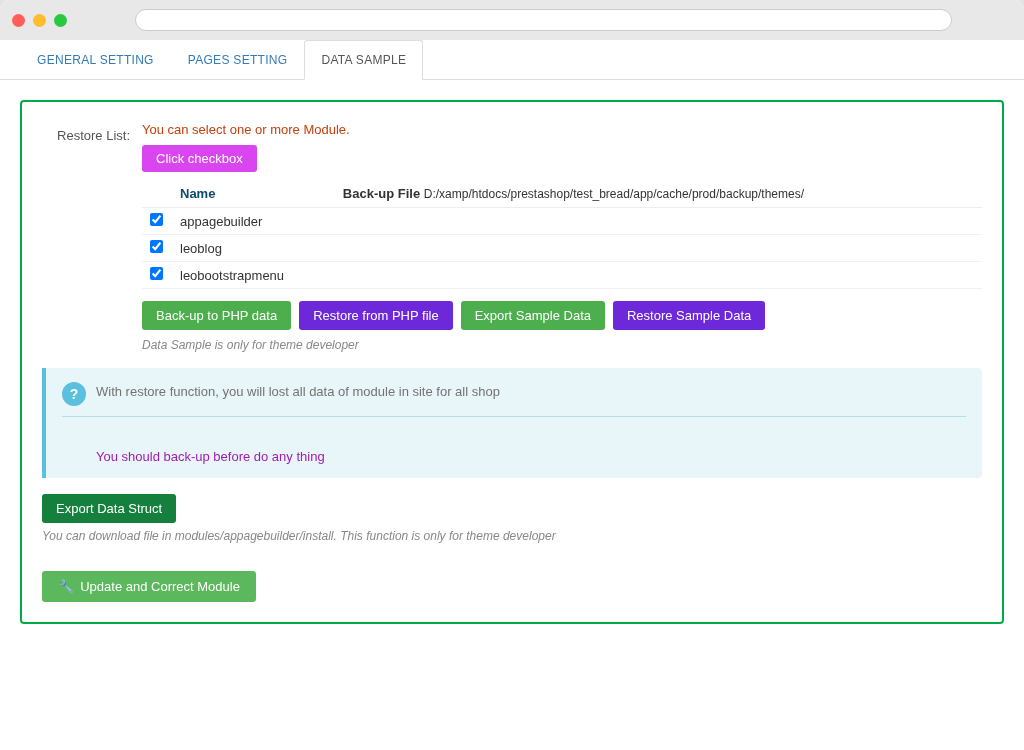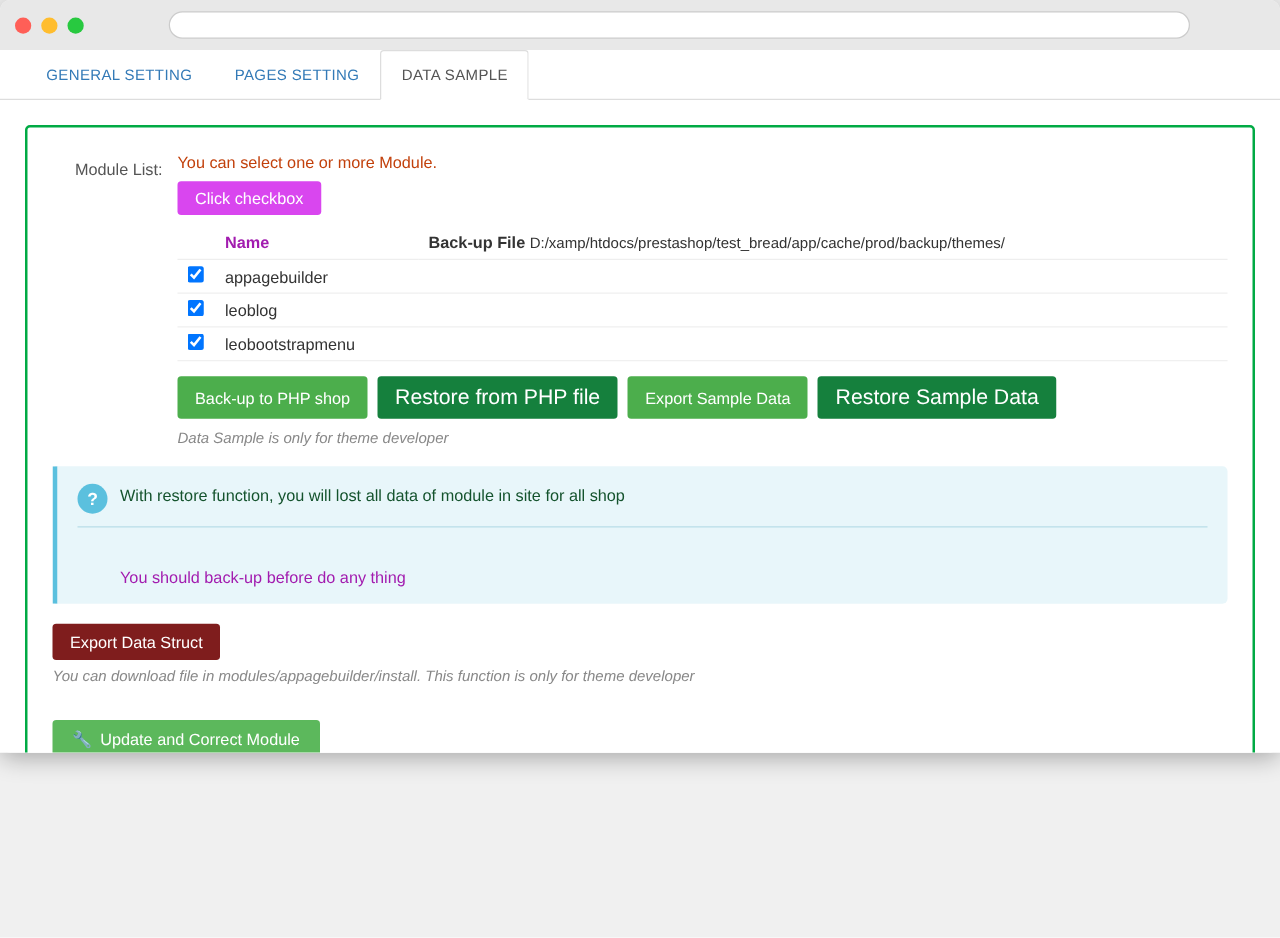--- a/index.html
+++ b/index.html
@@ -7,21 +7,21 @@
       font-family: Arial, sans-serif;
       background: #f0f0f0;
       width: 1024px;
       height: 750px;
       overflow: hidden;
     }
 
     
     .window {
       width: 1024px;
-      height: 602px;
+      height: 750px;
       background: #f5f5f5;
       border-radius: 8px;
       box-shadow: 0 4px 20px rgba(0,0,0,0.3);
       display: flex;
       flex-direction: column;
     }
 
     .titlebar {
       background: #e8e8e8;
       height: 40px;
@@ -141,21 +141,21 @@
     .module-table {
       width: 100%;
       border-collapse: collapse;
       font-size: 13px;
     }
 
     .module-table th {
       text-align: left;
       padding: 6px 8px;
       font-weight: bold;
-      color: #a21caf;
+      color: #0c4a6e;
       border-bottom: 1px solid #eee;
     }
 
     .module-table td {
       padding: 5px 8px;
       border-bottom: 1px solid #f0f0f0;
       color: #333;
     }
 
     .module-table th.backup-col {
@@ -179,26 +179,26 @@
       background: #4cae4c;
       color: white;
       border: none;
       padding: 7px 14px;
       border-radius: 3px;
       font-size: 13px;
       cursor: pointer;
     }
 
     .btn-pink {
-      background: #15803d;
+      background: #6d28d9;
       color: white;
       border: none;
       padding: 7px 14px;
       border-radius: 3px;
-      font-size: 17px;
+      font-size: 13px;
       cursor: pointer;
     }
 
     .developer-note {
       font-size: 12px;
       color: #888;
       font-style: italic;
       margin-top: 8px;
     }
 
@@ -227,21 +227,21 @@
       align-items: center;
       justify-content: center;
       color: white;
       font-weight: bold;
       font-size: 14px;
       flex-shrink: 0;
     }
 
     .info-text {
       font-size: 13px;
-      color: #14532d;
+      color: #737373;
       line-height: 1.5;
     }
 
     .info-divider {
       border: none;
       border-top: 1px solid #b8dde8;
       margin: 10px 0;
     }
 
     .info-sub-text {
@@ -250,21 +250,21 @@
       padding-left: 34px;
       margin-top: 32px;
     }
 
     
     .export-struct-section {
       margin-top: 8px;
     }
 
     .btn-export-struct {
-      background: #7f1d1d;
+      background: #15803d;
       color: white;
       border: none;
       padding: 7px 14px;
       border-radius: 3px;
       font-size: 13px;
       cursor: pointer;
       margin-bottom: 6px;
     }
 
     .export-note {
@@ -310,21 +310,21 @@
     <div class="tabs">
       <div class="tab">GENERAL SETTING</div>
       <div class="tab">PAGES SETTING</div>
       <div class="tab active">DATA SAMPLE</div>
     </div>
 
     <div class="panel-area">
       <div class="green-panel">
 
         <div class="module-list-row">
-          <div class="module-list-label">Module List:</div>
+          <div class="module-list-label">Restore List:</div>
           <div class="module-list-content">
             <div class="select-hint">You can select one or more Module.</div>
             <button class="checkbox-btn">Click checkbox</button>
 
             
             <table class="module-table">
               <thead>
                 <tr>
                   <th style="width:30px;"></th>
                   <th>Name</th>
@@ -348,21 +348,21 @@
                 <tr>
                   <td><input type="checkbox" checked="" style=""></td>
                   <td>leobootstrapmenu</td>
                   <td></td>
                 </tr>
               </tbody>
             </table>
 
             
             <div class="action-buttons">
-              <button class="btn-green">Back-up to PHP shop</button>
+              <button class="btn-green">Back-up to PHP data</button>
               <button class="btn-pink">Restore from PHP file</button>
               <button class="btn-green">Export Sample Data</button>
               <button class="btn-pink">Restore Sample Data</button>
             </div>
 
             <div class="developer-note">Data Sample is only for theme developer</div>
           </div>
         </div>
 
         <div class="info-box">

